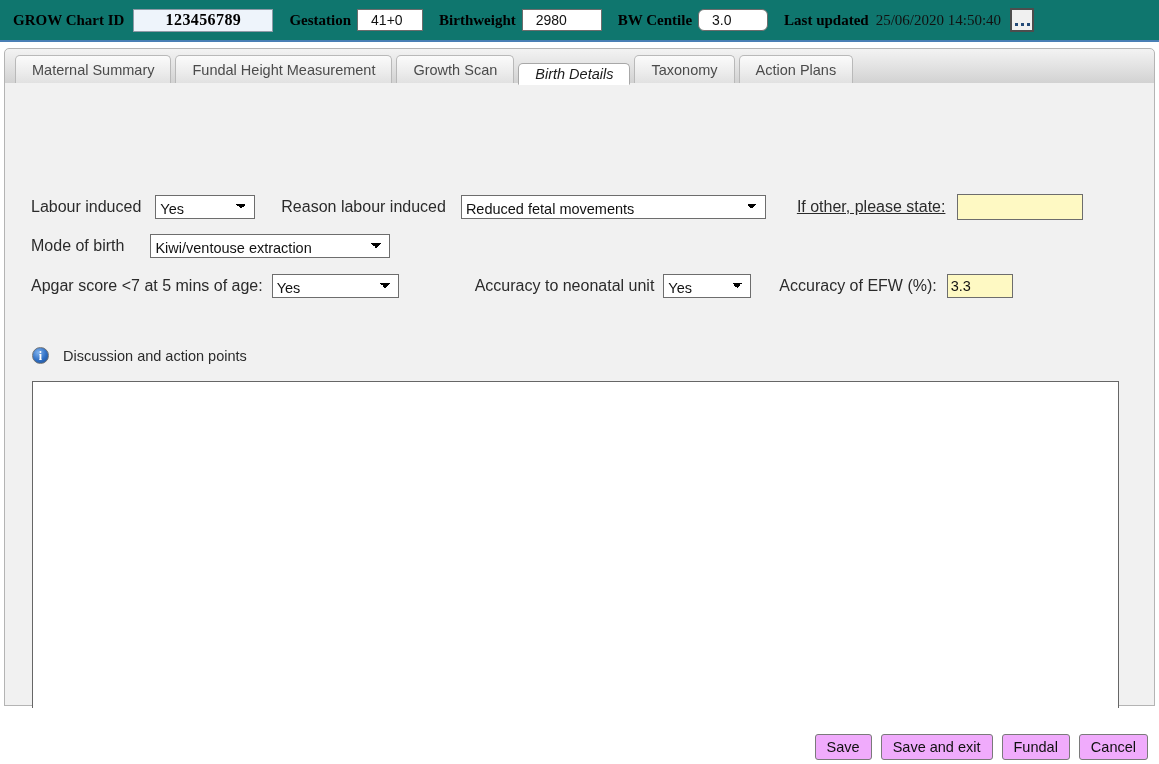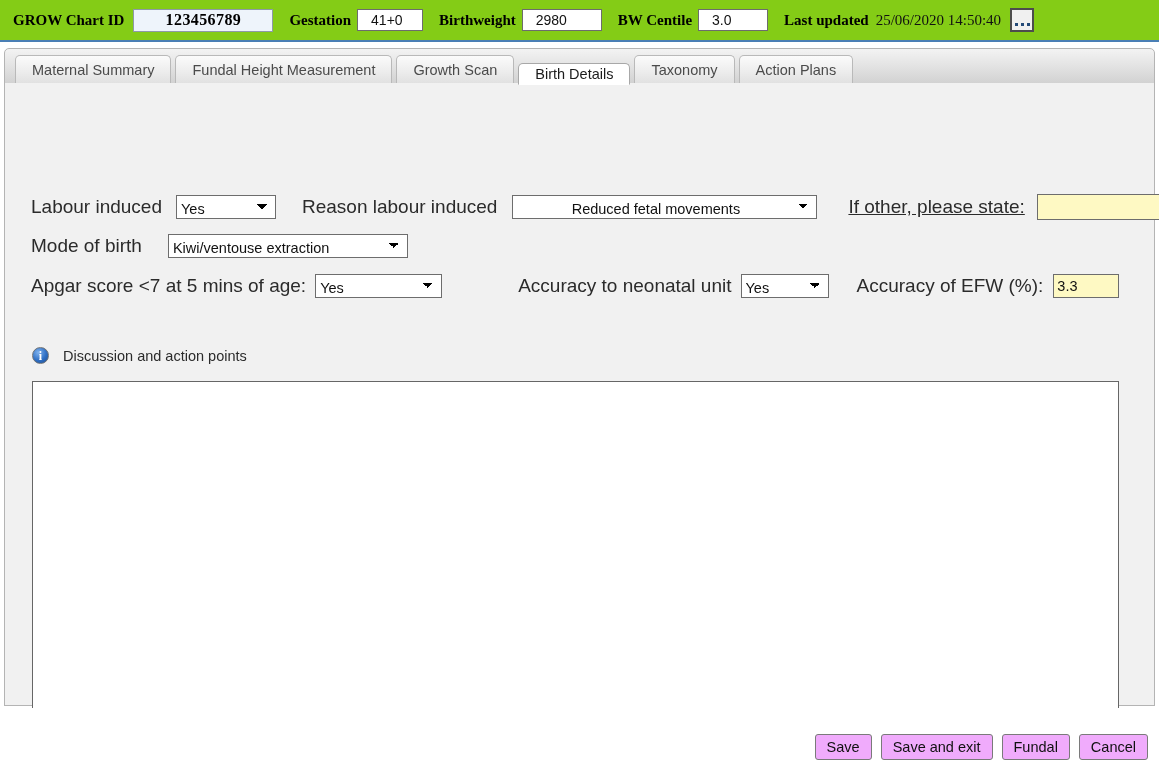--- a/index.html
+++ b/index.html
@@ -18,21 +18,21 @@
     -webkit-font-smoothing: antialiased;
   }
 
   
   #header-bar {
     position: absolute;
     left: 0;
     top: 0;
     width: 1159px;
     height: 42px;
-    background: #84cc16;
+    background: #0f766e;
     border-bottom: 2px solid #4a7fb5;
     box-sizing: border-box;
     display: flex;
     align-items: center;
     padding-left: 13px;
   }
   .hdr-label {
     font-weight: bold;
     font-size: 15px;
     color: #000;
@@ -70,21 +70,21 @@
     display: flex;
     align-items: center;
     padding-left: 13px;
     font-family: "Liberation Sans", sans-serif;
     font-size: 14px;
     color: #111;
     margin-left: 6px;
   }
   #gestation-input { width: 66px; }
   #birthweight-input { width: 80px; }
-  #bw-centile-input { width: 70px; }
+  #bw-centile-input { width: 70px; border-radius: 6px; }
   .hdr-gap { width: 16px; flex: none; }
   #ellipsis-button {
     width: 24px;
     height: 24px;
     margin-left: 9px;
     background: #f0f0f0;
     border: 2px solid #4d4d4d;
     box-sizing: border-box;
     display: flex;
     align-items: flex-end;
@@ -135,20 +135,21 @@
     top: 1px;
   }
   .tab.active {
     background: #ffffff;
     color: #1b1b1b;
     height: 20px;
     border: 1px solid #a8a8a8;
     border-bottom: 1px solid #ffffff;
     z-index: 3;
     top: 2px;
+    font-style: italic;
   }
 
   
   #content-panel {
     position: absolute;
     left: 4px;
     top: 83px;
     width: 1151px;
     height: 623px;
     background: #f1f1f1;
@@ -157,21 +158,21 @@
     box-sizing: border-box;
   }
 
   .form-row {
     position: absolute;
     display: flex;
     align-items: center;
     white-space: nowrap;
   }
   .f-label {
-    font-size: 19px;
+    font-size: 16px;
     color: #2b2b2b;
   }
   select.f-select {
     font-family: "Liberation Sans", sans-serif;
     font-size: 14.5px;
     color: #111;
     background: #ffffff;
     border: 1px solid #6d6d6d;
     border-radius: 0;
     height: 24px;
@@ -202,21 +203,21 @@
     box-sizing: border-box;
   }
 
   
   #row-labour      { left: 26px; top: 111px; }
   #row-mode        { left: 26px; top: 151px; }
   #row-apgar       { left: 26px; top: 191px; }
 
   #labour-induced-select      { width: 100px; margin-left: 14px; }
   #reason-label               { margin-left: 26px; }
-  #reason-select              { width: 305px; margin-left: 15px; text-align: center; }
+  #reason-select              { width: 305px; margin-left: 15px; }
   #if-other-label             { margin-left: 31px; text-decoration: underline; }
   #if-other-input             { width: 126px; height: 26px; margin-left: 12px; }
 
   #mode-of-birth-select       { width: 240px; margin-left: 26px; }
 
   #apgar-select               { width: 127px; margin-left: 9px; }
   #admission-label            { margin-left: 76px; }
   #admission-select           { width: 88px; margin-left: 9px; }
   #efw-label                  { margin-left: 28px; }
   #efw-input                  { width: 66px; margin-left: 10px; }

